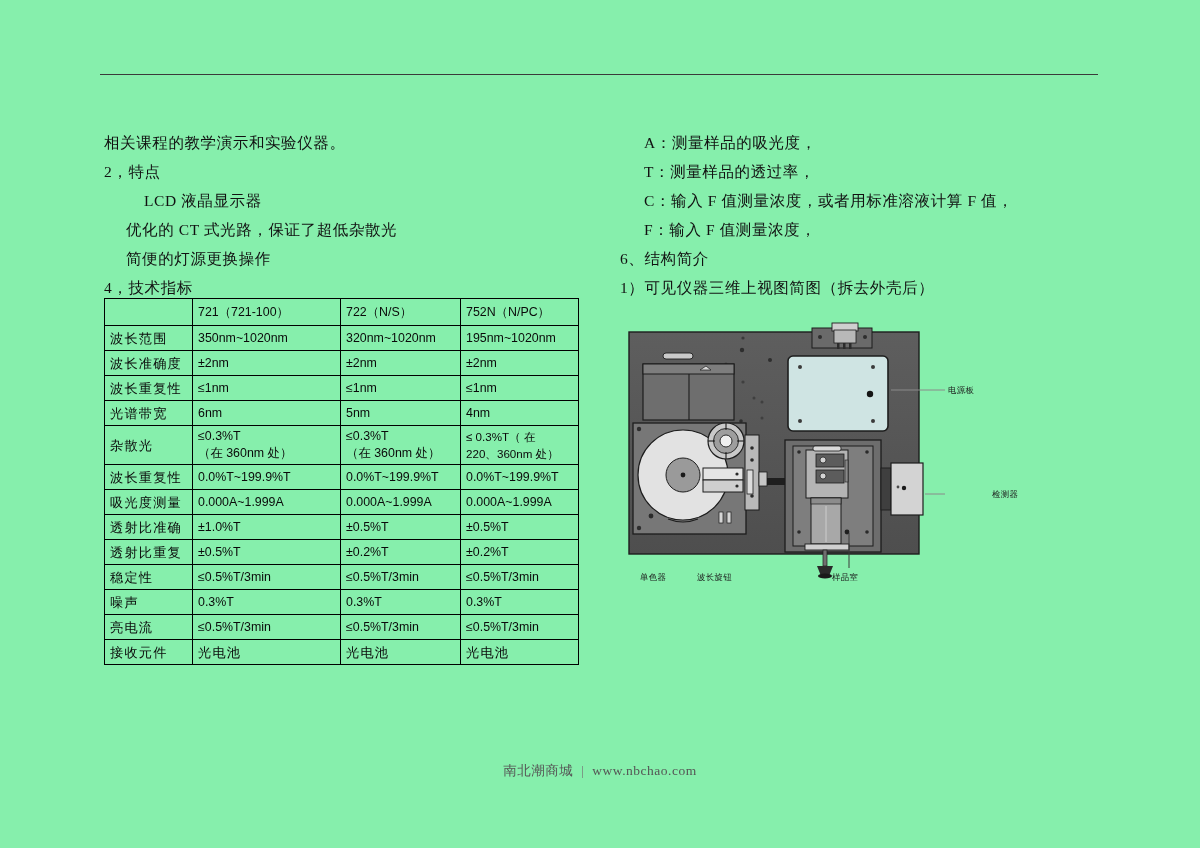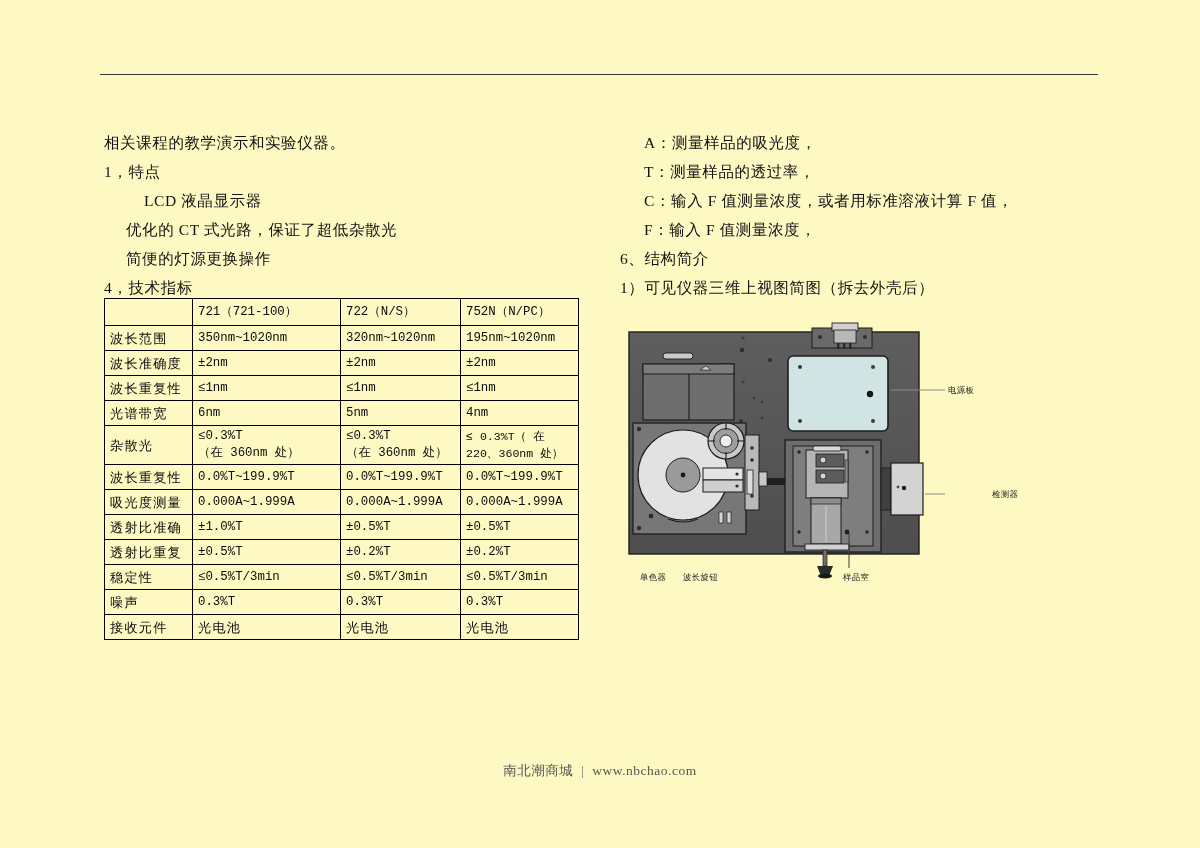--- a/index.html
+++ b/index.html
@@ -13,21 +13,21 @@
     position: relative;
     font-family: "Liberation Serif", "DejaVu Serif", serif;
     color: #000000;
     overflow: hidden;
   }
 
   
   .page {
     position: absolute;
     inset: 0;
-    background: #fef9c3;
+    background: #86efac;
   }
 
   .header-rule {
     position: absolute;
     left: 100px;
     top: 74px;
     width: 998px;
     height: 0;
     border-top: 1.4px solid #3a3a3a;
   }
@@ -81,21 +81,21 @@
   .spec-table col.c0 { width: 88px; }
   .spec-table col.c1 { width: 148px; }
   .spec-table col.c2 { width: 120px; }
   .spec-table col.c3 { width: 118px; }
   .spec-table .hdr td { height: 22px; }
   .spec-table .rowlabel {
     letter-spacing: 1.2px;
     font-size: 13.2px;
   }
   .spec-table .num {
-    font-family: Liberation Mono, monospace;
+    font-family: Liberation Sans, sans-serif;
     font-size: 12.4px;
     letter-spacing: 0;
     margin-top: 42px;
   }
   .spec-table .twoline { line-height: 17px; }
   .spec-table .center { text-align: left; letter-spacing: 1.2px; }
   .spec-table .tight { font-size: 11.6px; }
 
   
   .figure {
@@ -112,22 +112,22 @@
     font-family: "DejaVu Sans", "Liberation Sans", sans-serif;
     font-size: 8.4px;
     font-weight: normal;
     color: #1a1a1a;
     letter-spacing: 0.4px;
     white-space: nowrap;
   }
   .lbl-power   { left: 333px; top: 65px; }
   .lbl-detect  { left: 333px; top: 169px; margin-left: 44px; }
   .lbl-mono    { left: 25px;  top: 252px; }
-  .lbl-knob    { left: 68px;  top: 252px; }
-  .lbl-sample  { left: 228px; top: 252px; }
+  .lbl-knob    { left: 82px;  top: 252px; }
+  .lbl-sample  { left: 217px; top: 252px; }
 
   
   .footer {
     position: absolute;
     left: 0;
     top: 762px;
     width: 1200px;
     text-align: center;
     font-size: 13.5px;
     color: #555555;
@@ -140,21 +140,21 @@
 </style>
 </head>
 <body>
 
 <div class="page">
 
   <div class="header-rule"></div>
 
   <div class="col-left">
     <div class="line">相关课程的教学演示和实验仪器。</div>
-    <div class="line">1，特点</div>
+    <div class="line">2，特点</div>
     <div class="line indent2">LCD 液晶显示器</div>
     <div class="line indent1">优化的 CT 式光路，保证了超低杂散光</div>
     <div class="line indent1">简便的灯源更换操作</div>
     <div class="line">4，技术指标</div>
   </div>
 
   <table class="spec-table">
     <colgroup>
       <col class="c0">
         <col class="c1">
@@ -239,20 +239,26 @@
         <td class="num">≤0.5%T/3min</td>
       </tr>
 
       <tr>
         <td class="rowlabel">噪声</td>
         <td class="num">0.3%T</td>
         <td class="num">0.3%T</td>
         <td class="num">0.3%T</td>
       </tr>
 
+      <tr>
+        <td class="rowlabel">亮电流</td>
+        <td class="num">≤0.5%T/3min</td>
+        <td class="num">≤0.5%T/3min</td>
+        <td class="num">≤0.5%T/3min</td>
+      </tr>
 
       <tr>
         <td class="rowlabel">接收元件</td>
         <td class="center">光电池</td>
         <td class="center">光电池</td>
         <td class="center">光电池</td>
       </tr>
     </tbody>
   </table>
 

